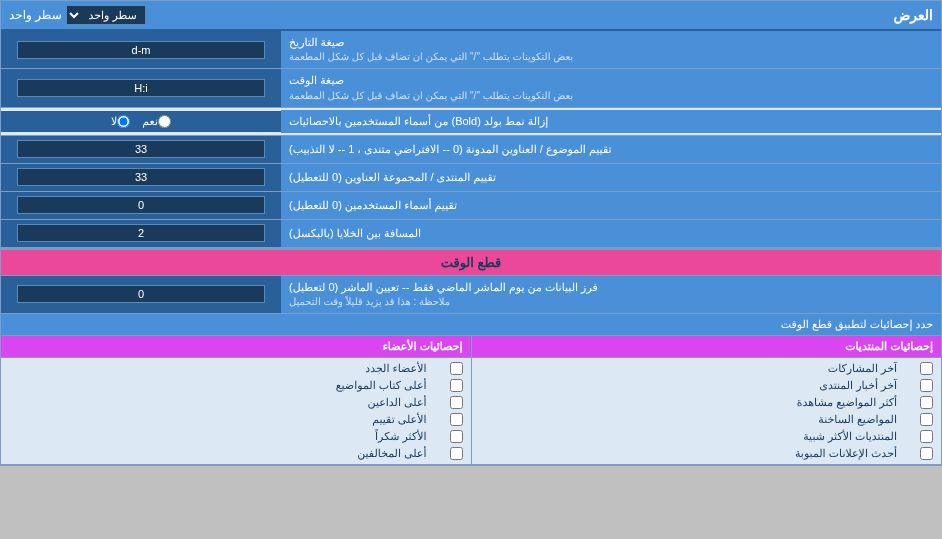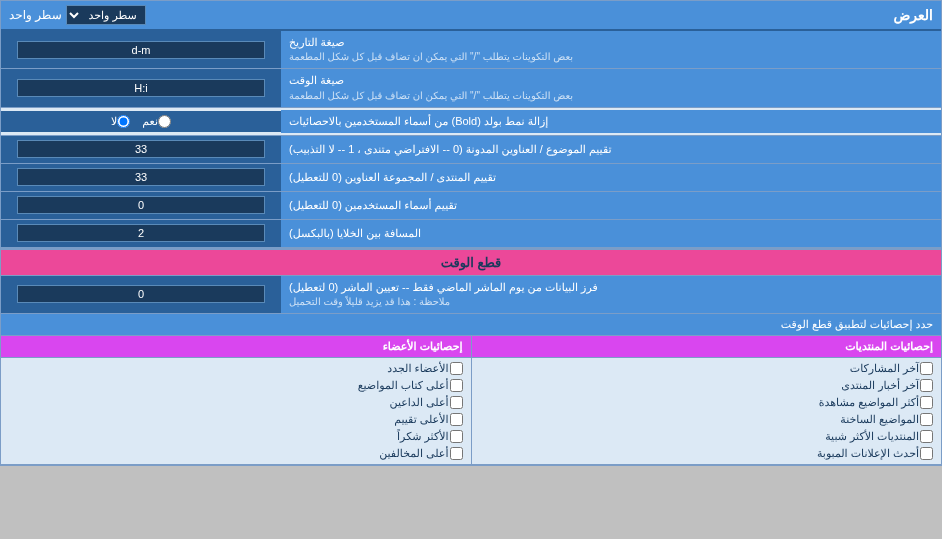--- a/index.html
+++ b/index.html
@@ -133,21 +133,21 @@
       padding: 5px 10px;
       text-align: center;
       font-weight: bold;
       font-size: 13px;
       color: #1a3a5c;
     }
 
     .checkbox-item {
       display: flex;
       align-items: center;
-      gap: 1px;
+      gap: 23px;
       font-size: 11px;
       color: #1a3a5c;
       direction: rtl;
     }
 
     .checkbox-item input[type="checkbox"] {
       cursor: pointer;
     }
 
     .checkbox-sections-row {

